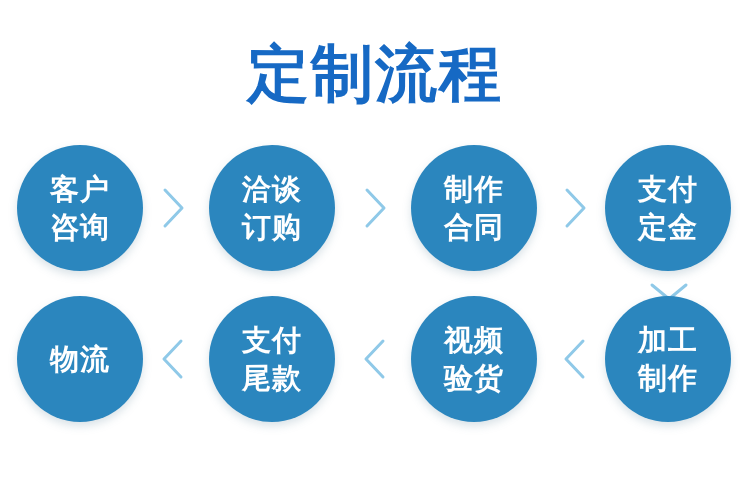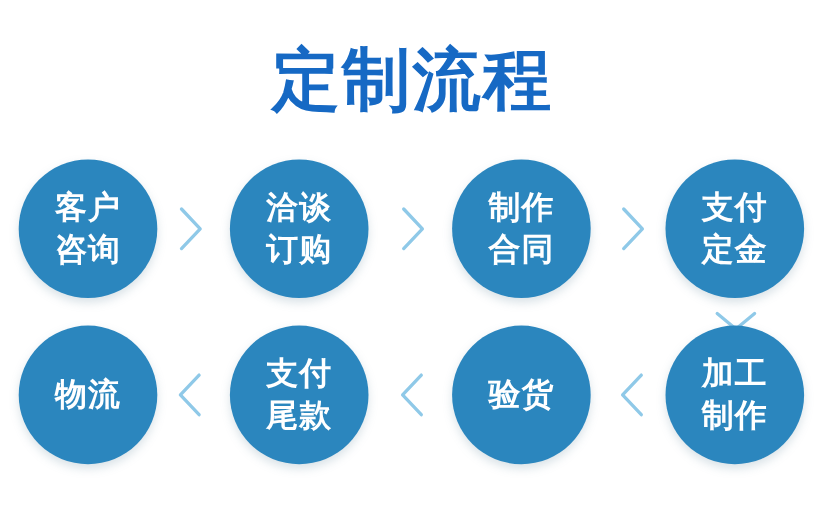--- a/index.html
+++ b/index.html
@@ -173,20 +173,21 @@
       <div class="ln">尾款</div>
     </div>
 
     <div class="chev chev-2">
       <svg viewBox="0 0 34 52" xmlns="http://www.w3.org/2000/svg">
         <polyline points="25,8 8,26 25,44" fill="none" stroke="#8fc9e8" stroke-width="3" stroke-linecap="round" stroke-linejoin="round"></polyline>
       </svg>
     </div>
 
     <div class="node pos-3">
+      <div class="ln">视频</div>
       <div class="ln">验货</div>
     </div>
 
     <div class="chev chev-3">
       <svg viewBox="0 0 34 52" xmlns="http://www.w3.org/2000/svg">
         <polyline points="25,8 8,26 25,44" fill="none" stroke="#8fc9e8" stroke-width="3" stroke-linecap="round" stroke-linejoin="round"></polyline>
       </svg>
     </div>
 
     <div class="node pos-4">

